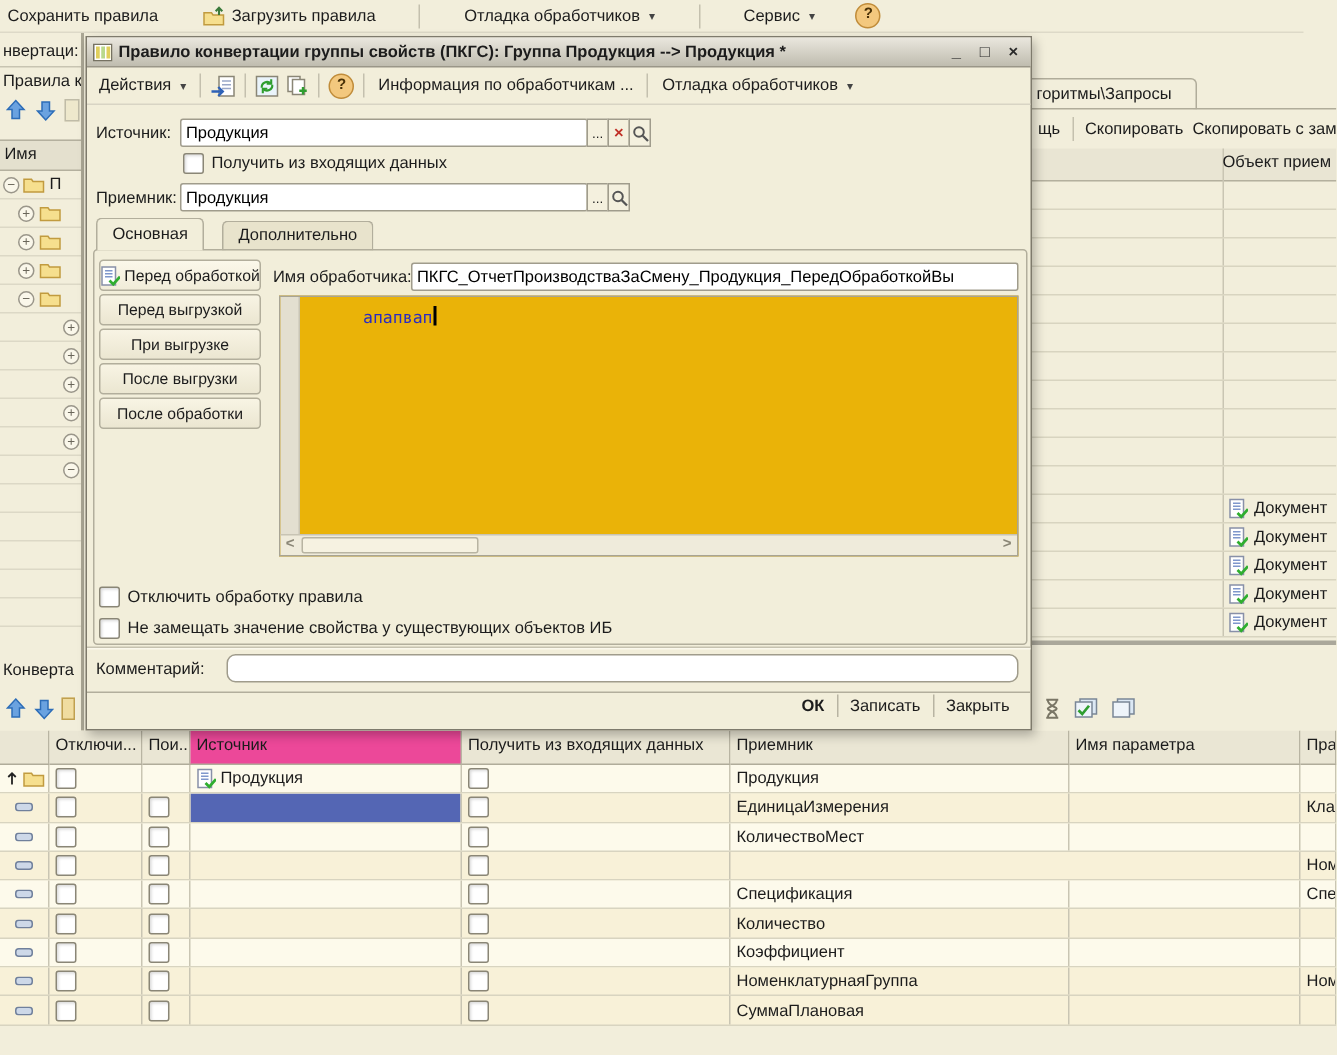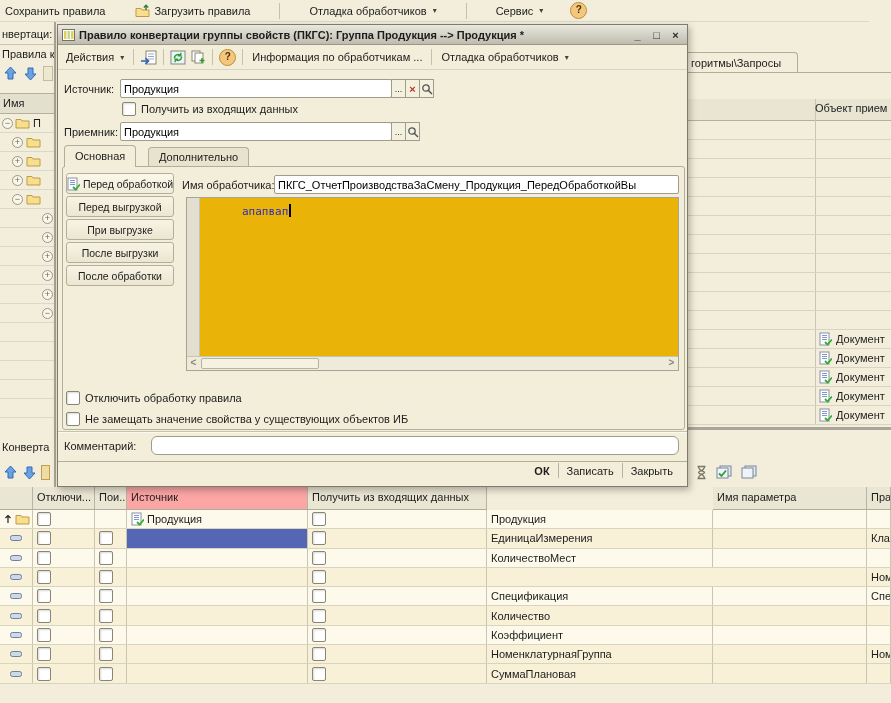--- a/index.html
+++ b/index.html
@@ -82,21 +82,21 @@
   .d-btnbar{position:absolute;left:0;top:436px;width:100%;height:18px;border-top:1px solid #b2ae9c;
             display:flex;align-items:center;justify-content:flex-end;padding-right:6px;box-sizing:border-box}
   .dlgbtn{padding:2px 8px;white-space:nowrap;cursor:default}
   .dlgbtn.primary{font-weight:bold}
   .vsep{width:1px;height:15px;background:#b8b4a2}
   
   .btable{left:0;top:487px;width:891px;height:216px;overflow:hidden}
   .bt-header{position:absolute;left:0;top:0;width:891px;height:23px}
   .hcell{position:absolute;top:0;height:23px;background:#eae6d4;border-right:1px solid #b8b4a2;
          border-bottom:1px solid #b0ac9a;box-sizing:border-box;padding:4px 0 0 4px;white-space:nowrap;overflow:hidden}
-  .hcell.src{background:#fca5a5}
+  .hcell.src{background:#ec4899}
   .bt-rows{position:absolute;left:0;top:23px;width:891px}
   .btrow{position:relative;height:19.3px;border-bottom:1px solid #d8d4c0;box-sizing:border-box}
   .btrow.odd{background:#fdfaeb}.btrow.even{background:#f8f1d8}
   .bcell{position:absolute;top:0;height:100%;border-right:1px solid #c9c5b3;box-sizing:border-box;
          overflow:hidden;white-space:nowrap;display:flex;align-items:center;gap:3px;padding-left:4px}
 </style>
 </head>
 <body>
 
 <div class="abs top-toolbar">
@@ -207,20 +207,26 @@
       <div class="trrow"></div>
       <div class="trrow"></div>
       <div class="trrow"></div>
       <div class="trrow"></div>
     </div>
 </div>
 
 <div class="abs rp">
   <div class="rp-tab">горитмы\Запросы</div>
   <div class="rp-tabline"></div>
+  <div class="rp-toolbar">
+    <span style="padding-left:4px">щь</span>
+    <span class="tsep"></span>
+    <span>Скопировать</span>
+    <span>Скопировать с зам</span>
+  </div>
   <div class="rp-header">
     <div class="rp-vline" style="top:0;height:22px"></div>
     <span class="hc2">Объект прием</span>
   </div>
   <div class="rp-rows" id="rp-rows">
       <div class="rprow">
         <div style="position: absolute; left: 127px; top: 0px; width: 1px; height: 100%; background: rgb(201, 197, 179);"></div>
       </div>
       <div class="rprow">
         <div style="position: absolute; left: 127px; top: 0px; width: 1px; height: 100%; background: rgb(201, 197, 179);"></div>
@@ -503,20 +509,21 @@
   </div>
 </div>
 
 <div class="abs btable">
   <div class="bt-header" id="bt-header">
       <div class="hcell" style="left: 0px; width: 33px;"></div>
       <div class="hcell" style="left: 33px; width: 62px;">Отключи...</div>
       <div class="hcell" style="left: 95px; width: 32px;">Пои...</div>
       <div class="hcell src" style="left: 127px; width: 181px;">Источник</div>
       <div class="hcell" style="left: 308px; width: 179px;">Получить из входящих данных</div>
+      <div class="hcell" style="left: 487px; width: 226px;">Приемник</div>
       <div class="hcell" style="left: 713px; width: 154px;">Имя параметра</div>
       <div class="hcell" style="left: 867px; width: 24px;">Пра</div>
     </div>
   <div class="bt-rows" id="bt-rows">
       <div class="btrow odd">
         <div class="bcell" style="left: 0px; width: 33px;">
           <span>
             <svg width="8" height="10" viewBox="0 0 8 10">
               <path d="M4 9 V2 M1.5 4 L4 1.5 L6.5 4" stroke="#222" fill="none" stroke-width="1.2"></path>
             </svg>

